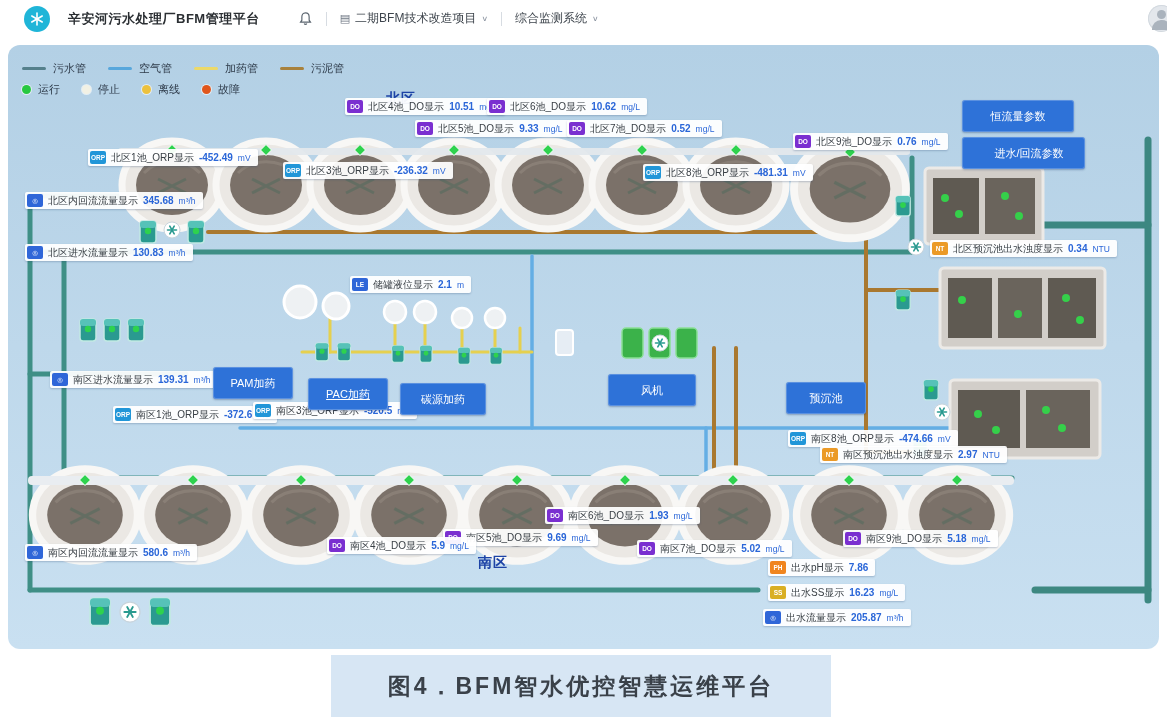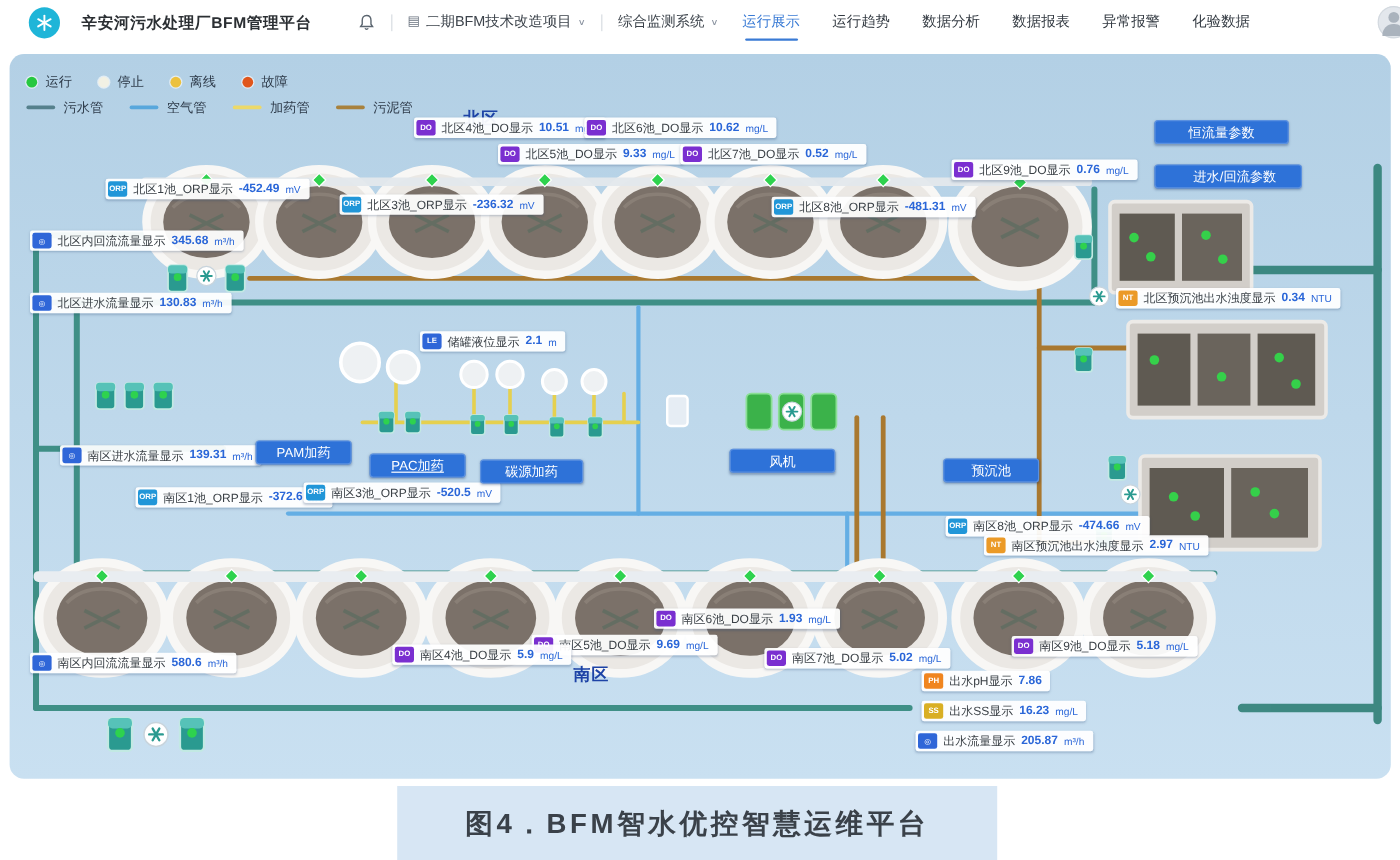--- a/index.html
+++ b/index.html
@@ -27,21 +27,21 @@
   .scene{position:absolute;left:0;top:0;z-index:1;}
   
   .legend{position:absolute;left:22px;top:58px;z-index:6;font-size:11px;color:#2e3b4a;}
   .legend-row{display:flex;align-items:center;gap:22px;height:21px;}
   .legend-item{display:flex;align-items:center;gap:7px;white-space:nowrap;}
   .dot{width:9px;height:9px;border-radius:50%;flex:0 0 auto;box-shadow:0 0 0 1px rgba(255,255,255,.6);}
   .lswatch{width:24px;height:3px;border-radius:2px;flex:0 0 auto;}
   
   .zone{position:absolute;font-size:14px;font-weight:bold;color:#1d43a6;z-index:5;letter-spacing:1px;}
   
-  .scene-btn{position:absolute;height:20px;background:#2e72d8;color:#fff;font-size:11px;border-radius:3px;
+  .scene-btn{position:absolute;height:32px;background:#2e72d8;color:#fff;font-size:11px;border-radius:3px;
              display:flex;align-items:center;justify-content:center;z-index:7;cursor:pointer;white-space:nowrap;
              box-shadow:0 1px 2px rgba(20,50,100,.35), inset 0 0 0 1px rgba(255,255,255,.22);}
   
   .pill{position:absolute;display:inline-flex;align-items:center;gap:5px;background:rgba(255,255,255,.94);
         border-radius:2px;padding:0 7px 0 2px;height:17px;font-size:10px;color:#3a4046;z-index:6;
         white-space:nowrap;box-shadow:0 1px 2px rgba(40,70,110,.28);}
   .badge{display:inline-flex;align-items:center;justify-content:center;min-width:14px;height:13px;border-radius:2px;
          color:#fff;font-size:6.5px;font-weight:bold;padding:0 1px;letter-spacing:0;}
   .s-label{color:#3a4046;}
   .s-value{color:#2a66d8;font-weight:600;}
@@ -78,28 +78,20 @@
     <div class="selector">
       <span class="proj-icon">▤</span>
       <span>二期BFM技术改造项目</span>
       <span class="chev">∨</span>
     </div>
     <span class="vdiv"></span>
     <div class="selector">
       <span>综合监测系统</span>
       <span class="chev">∨</span>
     </div>
-    <nav id="nav-tabs">
-        <div class="tab active">运行展示</div>
-        <div class="tab">运行趋势</div>
-        <div class="tab">数据分析</div>
-        <div class="tab">数据报表</div>
-        <div class="tab">异常报警</div>
-        <div class="tab">化验数据</div>
-      </nav>
     <div class="avatar"></div>
   </header>
 
   <div class="stage">
 
     <svg class="scene" width="1167" height="717" viewBox="0 0 1167 717">
       <defs>
         <linearGradient id="bg" x1="0" y1="0" x2="0" y2="1">
           <stop offset="0" stop-color="#b3d0e5"></stop>
             <stop offset="1" stop-color="#c9e0f1"></stop>
@@ -331,54 +323,54 @@
 
       <g>
         <rect x="622" y="328" width="21" height="30" rx="4" fill="#3bb24a" stroke="#8adf95" stroke-width="1.5"></rect>
         <rect x="649" y="328" width="21" height="30" rx="4" fill="#3bb24a" stroke="#8adf95" stroke-width="1.5"></rect>
         <rect x="676" y="328" width="21" height="30" rx="4" fill="#3bb24a" stroke="#8adf95" stroke-width="1.5"></rect>
         <use href="#fan" x="660" y="343"></use>
       </g>
     </svg>
 
     <div class="legend">
+      <div class="legend-row" id="legend-pipes">
+          <div class="legend-item">
+            <span class="lswatch" style="background: rgb(85, 128, 140);"></span>
+            <span>污水管</span>
+          </div>
+          <div class="legend-item">
+            <span class="lswatch" style="background: rgb(88, 167, 220);"></span>
+            <span>空气管</span>
+          </div>
+          <div class="legend-item">
+            <span class="lswatch" style="background: rgb(236, 217, 105);"></span>
+            <span>加药管</span>
+          </div>
+          <div class="legend-item">
+            <span class="lswatch" style="background: rgb(168, 129, 60);"></span>
+            <span>污泥管</span>
+          </div>
+        </div>
       <div class="legend-row" id="legend-status">
           <div class="legend-item">
             <span class="dot" style="background: rgb(39, 200, 64);"></span>
             <span>运行</span>
           </div>
           <div class="legend-item">
             <span class="dot" style="background: rgb(242, 241, 228);"></span>
             <span>停止</span>
           </div>
           <div class="legend-item">
             <span class="dot" style="background: rgb(236, 193, 62);"></span>
             <span>离线</span>
           </div>
           <div class="legend-item">
             <span class="dot" style="background: rgb(224, 86, 28);"></span>
             <span>故障</span>
-          </div>
-        </div>
-      <div class="legend-row" id="legend-pipes">
-          <div class="legend-item">
-            <span class="lswatch" style="background: rgb(85, 128, 140);"></span>
-            <span>污水管</span>
-          </div>
-          <div class="legend-item">
-            <span class="lswatch" style="background: rgb(88, 167, 220);"></span>
-            <span>空气管</span>
-          </div>
-          <div class="legend-item">
-            <span class="lswatch" style="background: rgb(236, 217, 105);"></span>
-            <span>加药管</span>
-          </div>
-          <div class="legend-item">
-            <span class="lswatch" style="background: rgb(168, 129, 60);"></span>
-            <span>污泥管</span>
           </div>
         </div>
     </div>
 
     <div id="zones">
         <div class="zone" style="left: 386px; top: 90px;">北区</div>
         <div class="zone" style="left: 478px; top: 554px;">南区</div>
       </div>
     <div id="scene-buttons">
         <div class="scene-btn" style="left: 962px; top: 100px; width: 112px;">恒流量参数</div>

